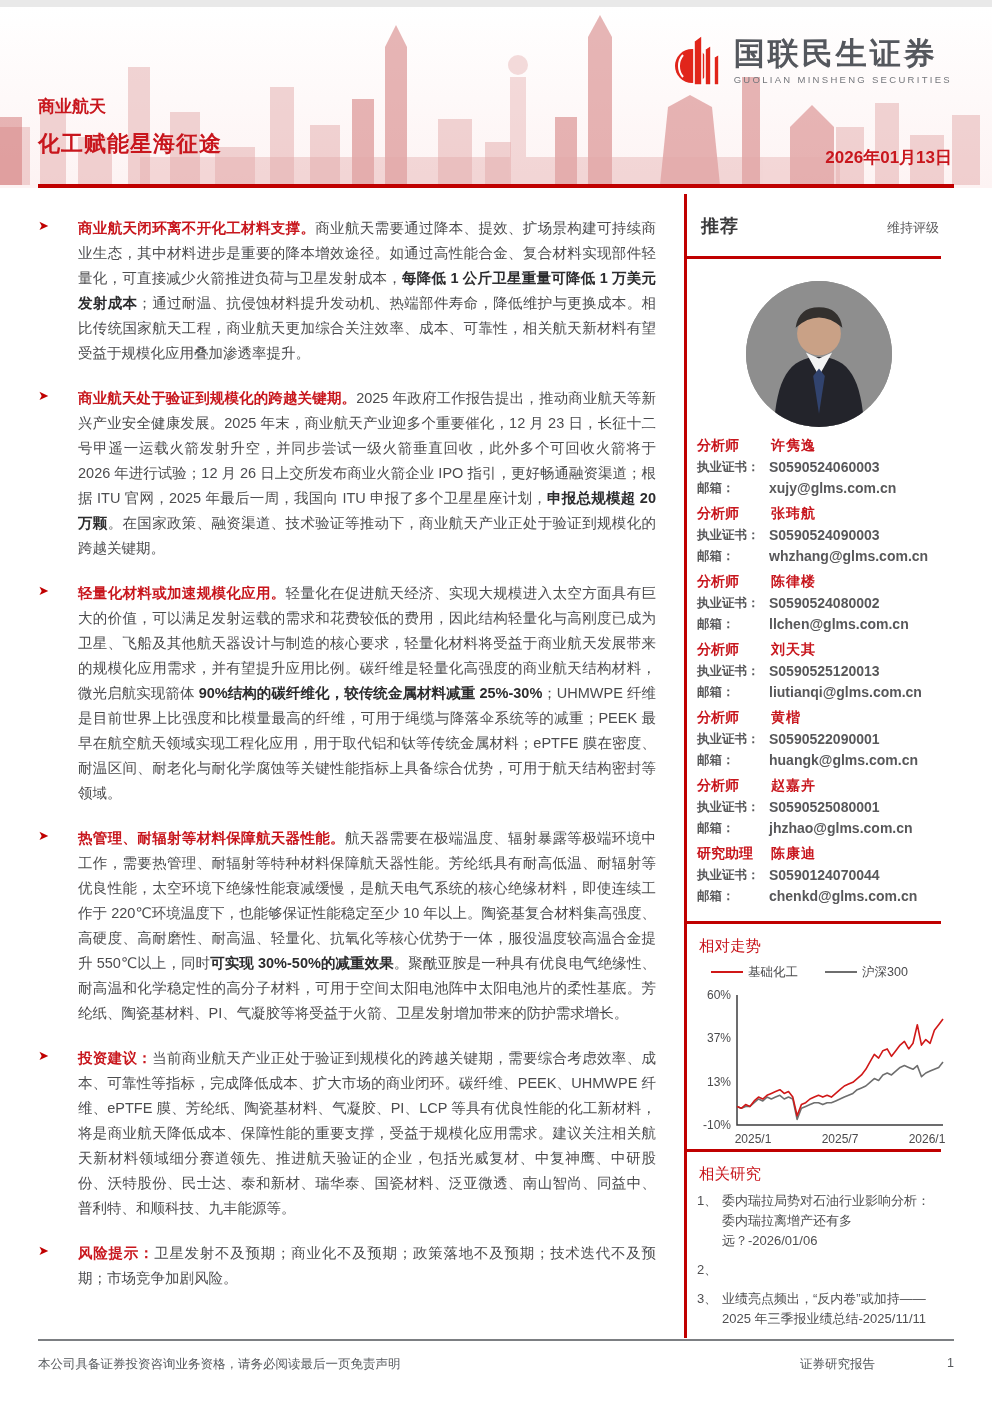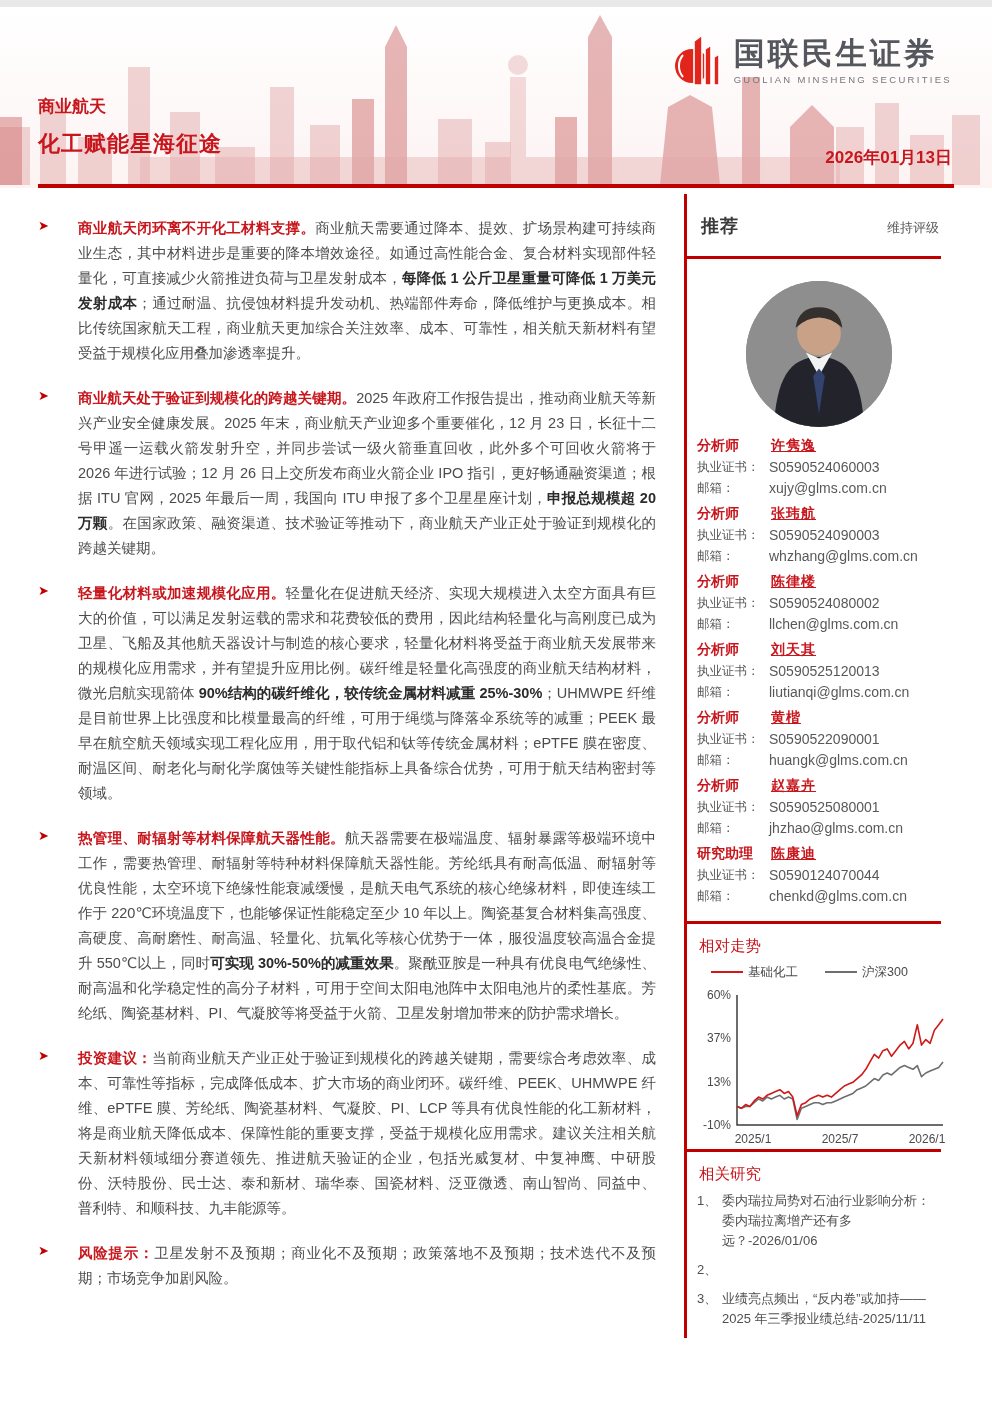--- a/index.html
+++ b/index.html
@@ -36,22 +36,22 @@
   .seg-normal{}
   
   aside{margin-left:26px;border-left:3px solid var(--rule);padding:8px 0 0 10px;width:257px;min-height:1128px;box-sizing:border-box;}
   .rating-row{display:flex;justify-content:space-between;align-items:baseline;padding:12px 2px 18px 4px;}
   .rating{font-size:18px;font-weight:700;color:#3a3a3c;letter-spacing:1px;}
   .rating-action{font-size:13px;color:var(--muted);}
   .side-rule{height:3px;background:var(--rule);margin-left:-13px;}
   .avatar{width:146px;height:146px;border-radius:50%;margin:22px auto 10px;overflow:hidden;background:#8f8f8f;}
   .an-head{display:flex;margin-top:8px;gap:14px;}
   .an-role{width:60px;flex:none;font-size:14px;font-weight:700;color:var(--accent);}
-  .an-name{font-size:14px;font-weight:700;color:var(--accent);letter-spacing:1px;text-decoration:underline;}
-  .an-row{display:flex;margin-top:4px;}
+  .an-name{font-size:14px;font-weight:700;color:var(--accent);letter-spacing:1px;}
+  .an-row{display:flex;margin-top:4px;font-weight:bold;}
   .an-label{width:72px;flex:none;font-size:12.5px;color:var(--muted);}
   .an-val{font-size:14px;color:var(--muted);}
   .chart-title,.related-title{font-size:15.5px;font-weight:400;color:var(--accent);margin:12px 0 4px 2px;}
   .chart svg{display:block;}
   #related{margin:6px 0 0;padding:0;}
   .rel-item{display:flex;font-size:13px;line-height:20px;color:#4f4f51;margin-bottom:9px;}
   .rel-num{width:25px;flex:none;}
   .rel-text{flex:1;}
   
   footer{position:absolute;left:38px;right:38px;top:1332px;}
@@ -287,14 +287,24 @@
             <span class="rel-num">2、</span>
           </div>
           <div class="rel-item">
             <span class="rel-num">3、</span>
             <span class="rel-text">业绩亮点频出，“反内卷”或加持——2025 年三季报业绩总结-2025/11/11</span>
           </div>
         </div>
     </aside>
   </div>
 
+  <footer>
+    <div class="footer-rule"></div>
+    <div class="footer-row">
+      <span>本公司具备证券投资咨询业务资格，请务必阅读最后一页免责声明</span>
+      <span class="footer-right">
+        <span>证券研究报告</span>
+        <span class="page-num">1</span>
+      </span>
+    </div>
+  </footer>
 
 </div>
 
 </body></html>

